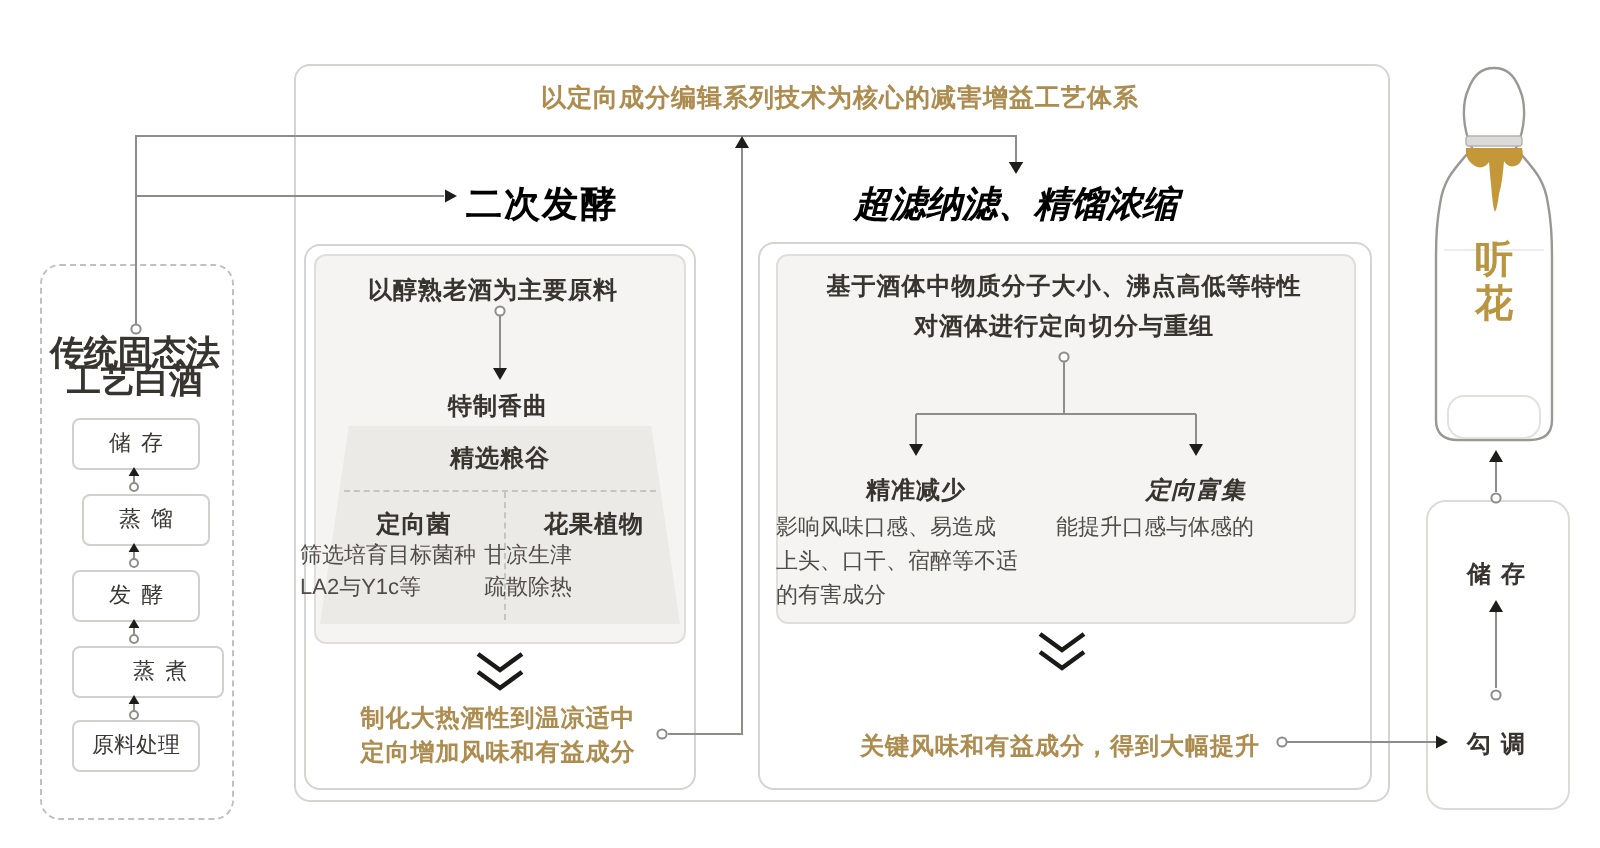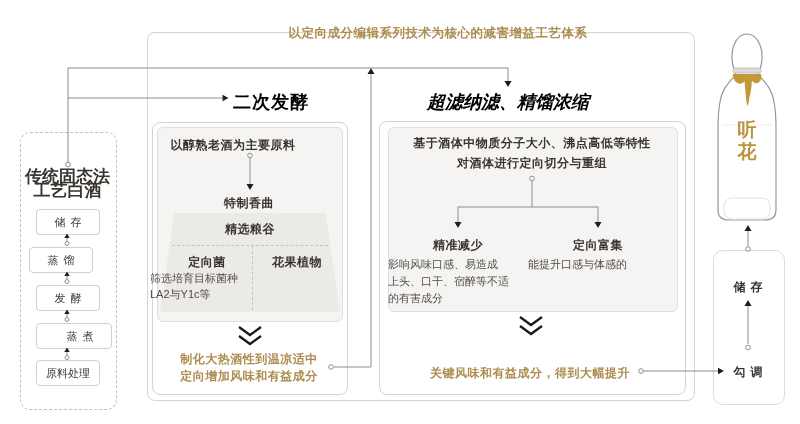--- a/index.html
+++ b/index.html
@@ -27,43 +27,47 @@
   .dash-h{border-top:1px dashed #c6c4c2;}
   .dash-v{border-left:1px dashed #c6c4c2;}
   svg{display:block;}
 </style>
 </head>
 <body>
 
 <div id="canvas">
 
   <div class="abs box" style="left:147px;top:32px;width:546px;height:367px;"></div>
-  <div class="abs t-title" style="left:147px;top:25px;width:546px;margin-left:18px;">以定向成分编辑系列技术为核心的减害增益工艺体系</div>
+  <div class="abs t-title" style="left:147px;top:41px;width:546px;">以定向成分编辑系列技术为核心的减害增益工艺体系</div>
 
   <div class="abs t-hdr" style="left:233px;top:90px;">二次发酵</div>
   <div class="abs t-hdr" style="left:408px;top:90px;width:200px;text-align:center;letter-spacing:0;font-style:italic;">超滤纳滤、精馏浓缩</div>
 
   <div class="abs box" style="left:152px;top:122px;width:194px;height:271px;"></div>
   <div class="abs graybox" style="left:157px;top:127px;width:184px;height:193px;"></div>
 
-  <div class="abs t-main" style="left:157px;top:137px;width:152px;">以醇熟老酒为主要原料</div>
+  <div class="abs t-main" style="left:157px;top:137px;width:152px;text-align:right;">以醇熟老酒为主要原料</div>
   <div class="abs t-main" style="left:157px;top:195px;width:184px;">特制香曲</div>
 
   <div class="abs trapezoid" style="left:160px;top:213px;width:180px;height:99px;"></div>
   <div class="abs t-main" style="left:160px;top:221px;width:180px;">精选粮谷</div>
   <div class="abs dash-h" style="left:172px;top:245px;width:156px;height:0;"></div>
   <div class="abs dash-v" style="left:252px;top:246px;width:0;height:64px;"></div>
 
   <div class="abs t-main" style="left:152px;top:254px;width:110px;">定向菌</div>
   <div class="abs t-sub" style="left:150px;top:270px;width:114px;">
     <div>筛选培育目标菌种</div>
     <div>LA2与Y1c等</div>
   </div>
 
   <div class="abs t-main" style="left:242px;top:254px;width:110px;">花果植物</div>
+  <div class="abs t-sub" style="left:242px;top:270px;width:110px;">
+    <div>甘凉生津</div>
+    <div>疏散除热</div>
+  </div>
 
   <svg class="abs" style="left:237px;top:326px;" width="26" height="20" viewBox="0 0 26 20">
     <polyline points="2,1 13,9 24,1" fill="none" stroke="#1c1a18" stroke-width="2.3"></polyline>
     <polyline points="2,10 13,18 24,10" fill="none" stroke="#1c1a18" stroke-width="2.3"></polyline>
   </svg>
 
   <div class="abs t-gold" style="left:152px;top:351px;width:194px;">
     <div>制化大热酒性到温凉适中</div>
     <div>定向增加风味和有益成分</div>
   </div>
@@ -76,39 +80,39 @@
     <div>对酒体进行定向切分与重组</div>
   </div>
 
   <div class="abs t-main" style="left:398px;top:237px;width:120px;">精准减少</div>
   <div class="abs t-sub" style="left:388px;top:256px;width:140px;line-height:17px;">
     <div>影响风味口感、易造成</div>
     <div>上头、口干、宿醉等不适</div>
     <div>的有害成分</div>
   </div>
 
-  <div class="abs t-main" style="left:538px;top:237px;width:120px;">定向富集</div>
+  <div class="abs t-main" style="left:538px;top:237px;width:120px;font-style:italic;">定向富集</div>
   <div class="abs t-sub" style="left:528px;top:256px;width:140px;line-height:17px;">
     <div>能提升口感与体感的</div>
   </div>
 
   <svg class="abs" style="left:518px;top:316px;" width="26" height="20" viewBox="0 0 26 20">
     <polyline points="2,1 13,9 24,1" fill="none" stroke="#1c1a18" stroke-width="2.3"></polyline>
     <polyline points="2,10 13,18 24,10" fill="none" stroke="#1c1a18" stroke-width="2.3"></polyline>
   </svg>
 
   <div class="abs t-gold" style="left:380px;top:365px;width:300px;">关键风味和有益成分，得到大幅提升</div>
 
   <div class="abs dashedbox" style="left:20px;top:132px;width:95px;height:276px;"></div>
   <div class="abs t-side-title" style="left:20px;top:170px;width:95px;">
     <div>传统固态法</div>
     <div>工艺白酒</div>
   </div>
   <div class="abs itembox spaced" style="left:36px;top:209px;width:62px;height:24px;">储存</div>
-  <div class="abs itembox spaced" style="left:29px;top:247px;width:62px;height:24px;">蒸馏</div>
+  <div class="abs itembox spaced" style="left:41px;top:247px;width:62px;height:24px;">蒸馏</div>
   <div class="abs itembox spaced" style="left:36px;top:285px;width:62px;height:24px;">发酵</div>
   <div class="abs itembox spaced" style="left:36px;top:323px;width:62px;height:24px;padding-left:12px;">蒸煮</div>
   <div class="abs itembox" style="left:36px;top:360px;width:62px;height:24px;">原料处理</div>
 
   <div class="abs minibox" style="left:713px;top:250px;width:70px;height:153px;"></div>
   <div class="abs t-station" style="left:713px;top:279px;width:70px;">储存</div>
   <div class="abs t-station" style="left:713px;top:364px;width:70px;">勾调</div>
 
   <svg class="abs" style="left:710px;top:28px;" width="76" height="196" viewBox="0 0 76 196">
     <path d="M26,46 C21,36 21,24 24,17 C27,9 31,6 37,6 C43,6 47,9 50,17 C53,24 53,36 48,46

